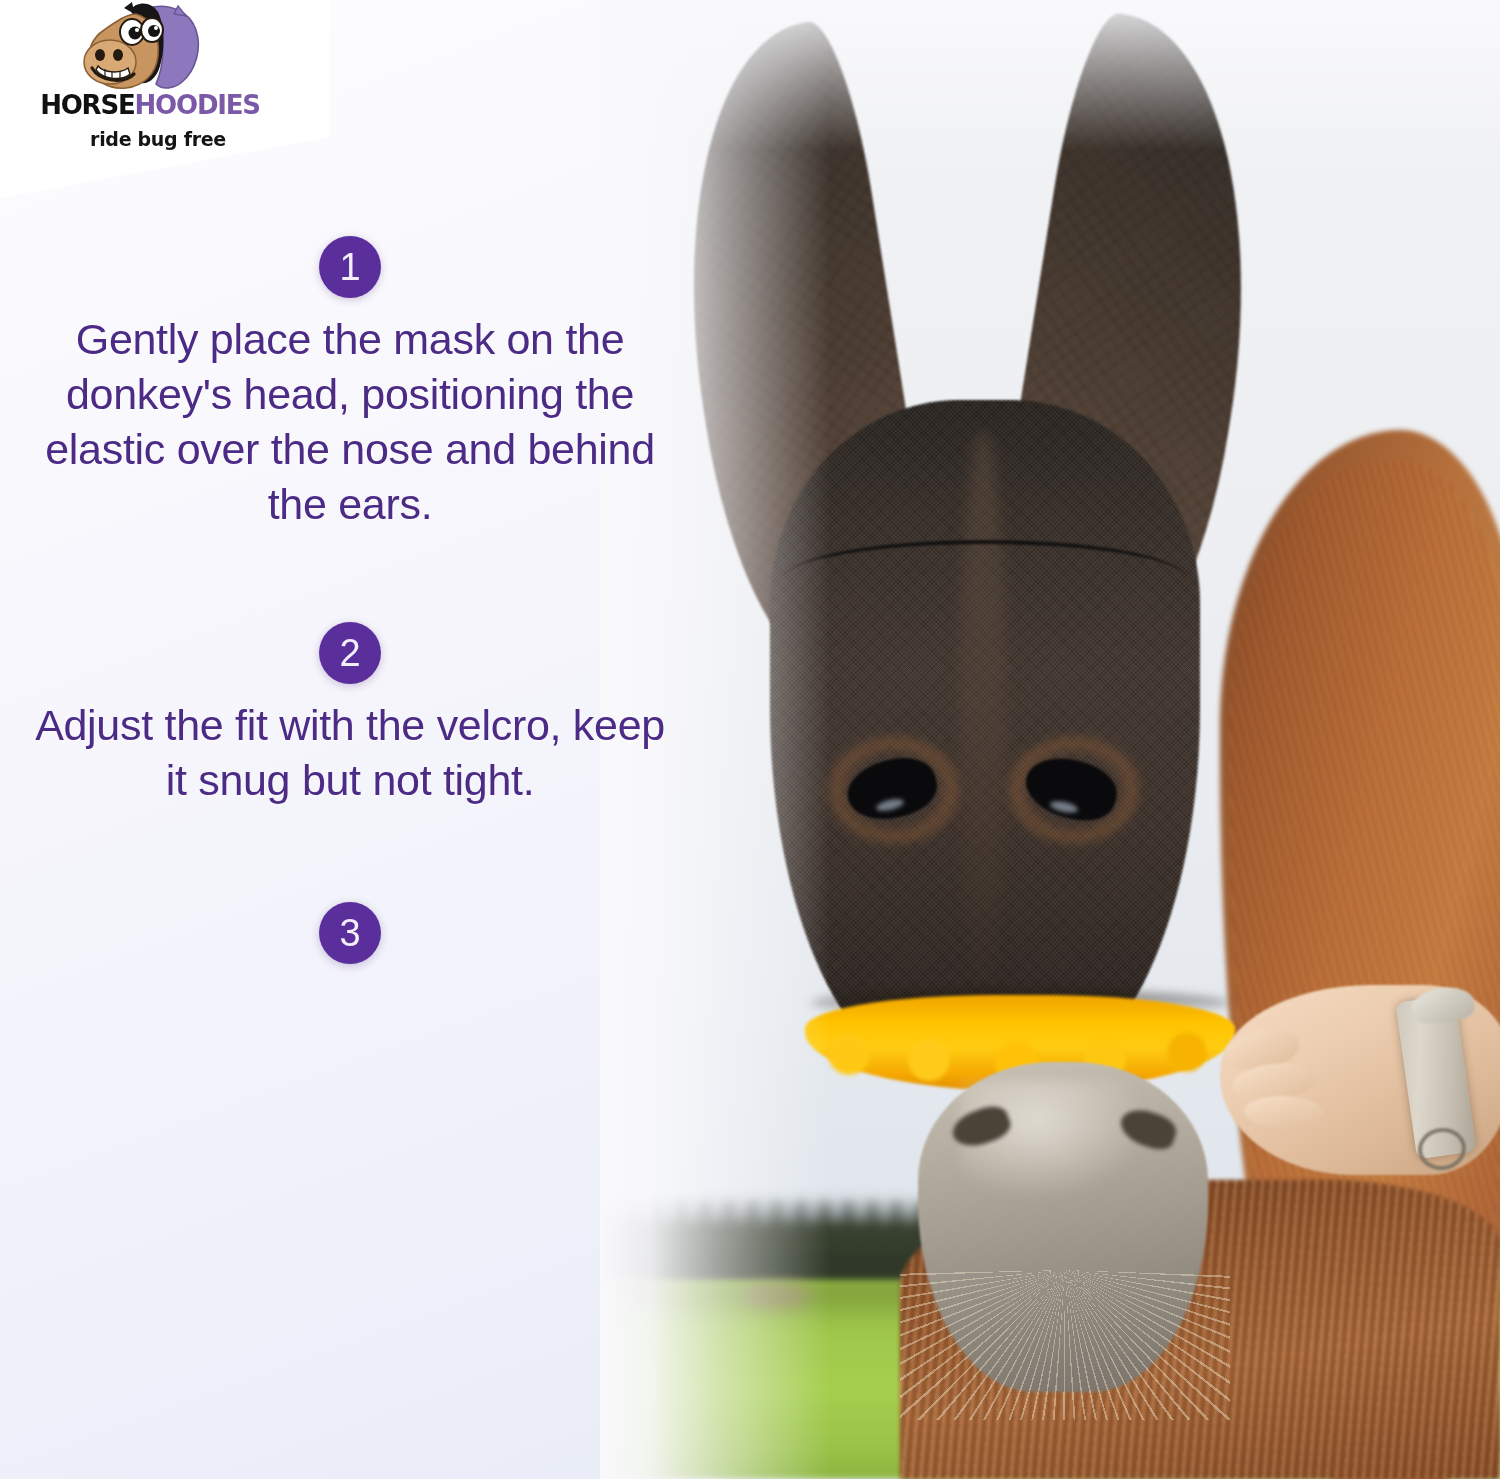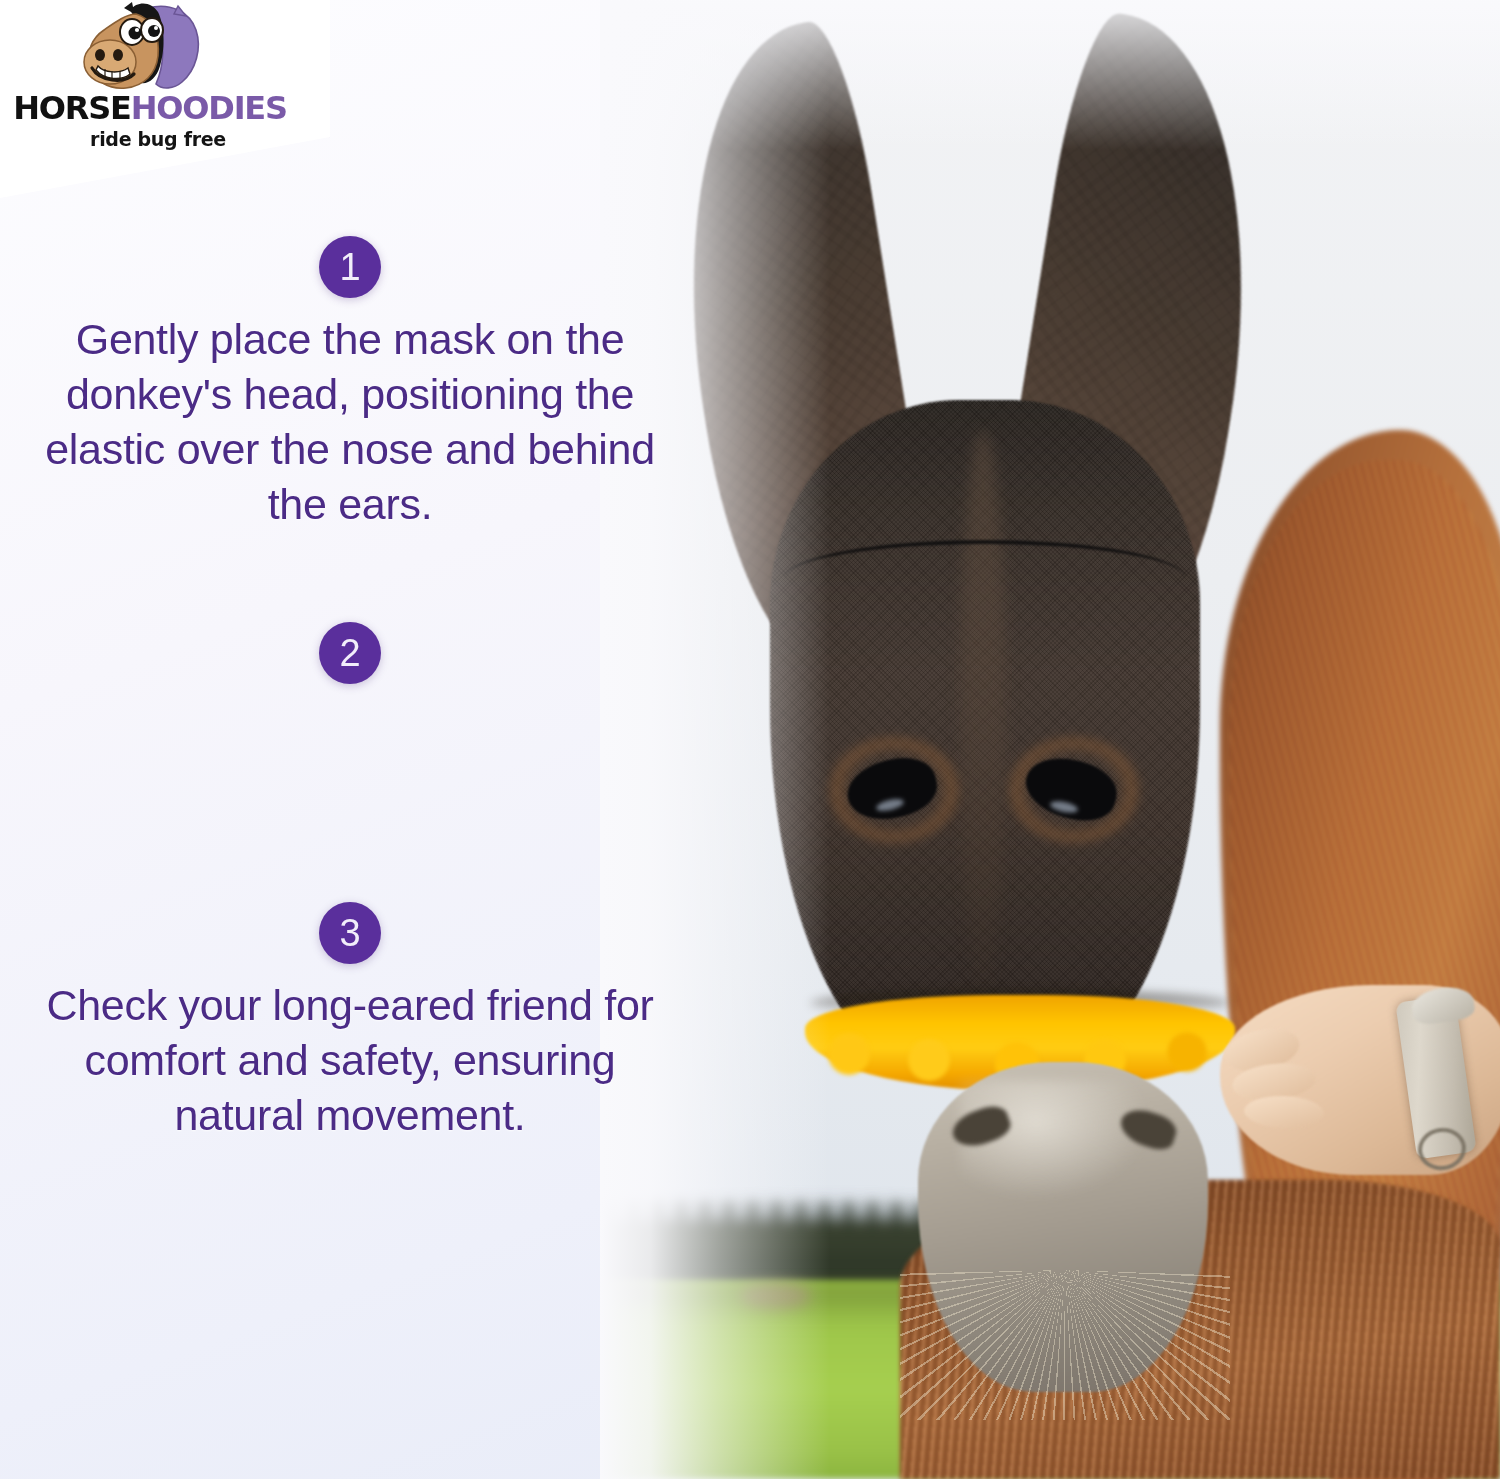--- a/index.html
+++ b/index.html
@@ -249,21 +249,21 @@
     box-shadow:0 10px 24px rgba(78,60,118,.35);
     z-index:6;
   }
   .logo-inner{
     position:absolute;left:22px;top:30px;width:300px;height:180px;
   }
   .logo-horse{position:absolute;left:78px;top:0px;width:130px;height:96px;}
   .logo-wordmark{
     position:absolute;left:0;top:92px;width:300px;text-align:center;
     font-family:"DejaVu Sans","Liberation Sans",sans-serif;
-    font-weight:bold;font-size:32px;letter-spacing:-1.2px;line-height:1;
+    font-weight:bold;font-size:26px;letter-spacing:-1.2px;line-height:1;
     white-space:nowrap;
   }
   .wm-a{color:#111111;}
   .wm-b{color:#7a5aa8;}
   .logo-tag{
     position:absolute;left:0;top:128px;width:300px;text-align:center;
     font-family:"DejaVu Sans","Liberation Sans",sans-serif;
     font-weight:bold;font-size:19px;color:#141414;letter-spacing:-.3px;margin-left:8px;
   }
 
@@ -403,21 +403,21 @@
 
   <div class="steps">
 
     <div class="step" id="step-1">
       <div class="badge">1</div>
       <div class="step-text">Gently place the mask on the donkey's head, positioning the elastic over the nose and behind the ears.</div>
     </div>
 
     <div class="step" id="step-2">
       <div class="badge">2</div>
+      <div class="step-text">Adjust the fit with the velcro, keep it snug but not tight.</div>
     </div>
 
     <div class="step" id="step-3">
       <div class="badge">3</div>
-      <div class="step-text">Check your long-eared friend for comfort and safety, ensuring natural movement.</div>
     </div>
 
   </div>
 </div>
 
 </body></html>

